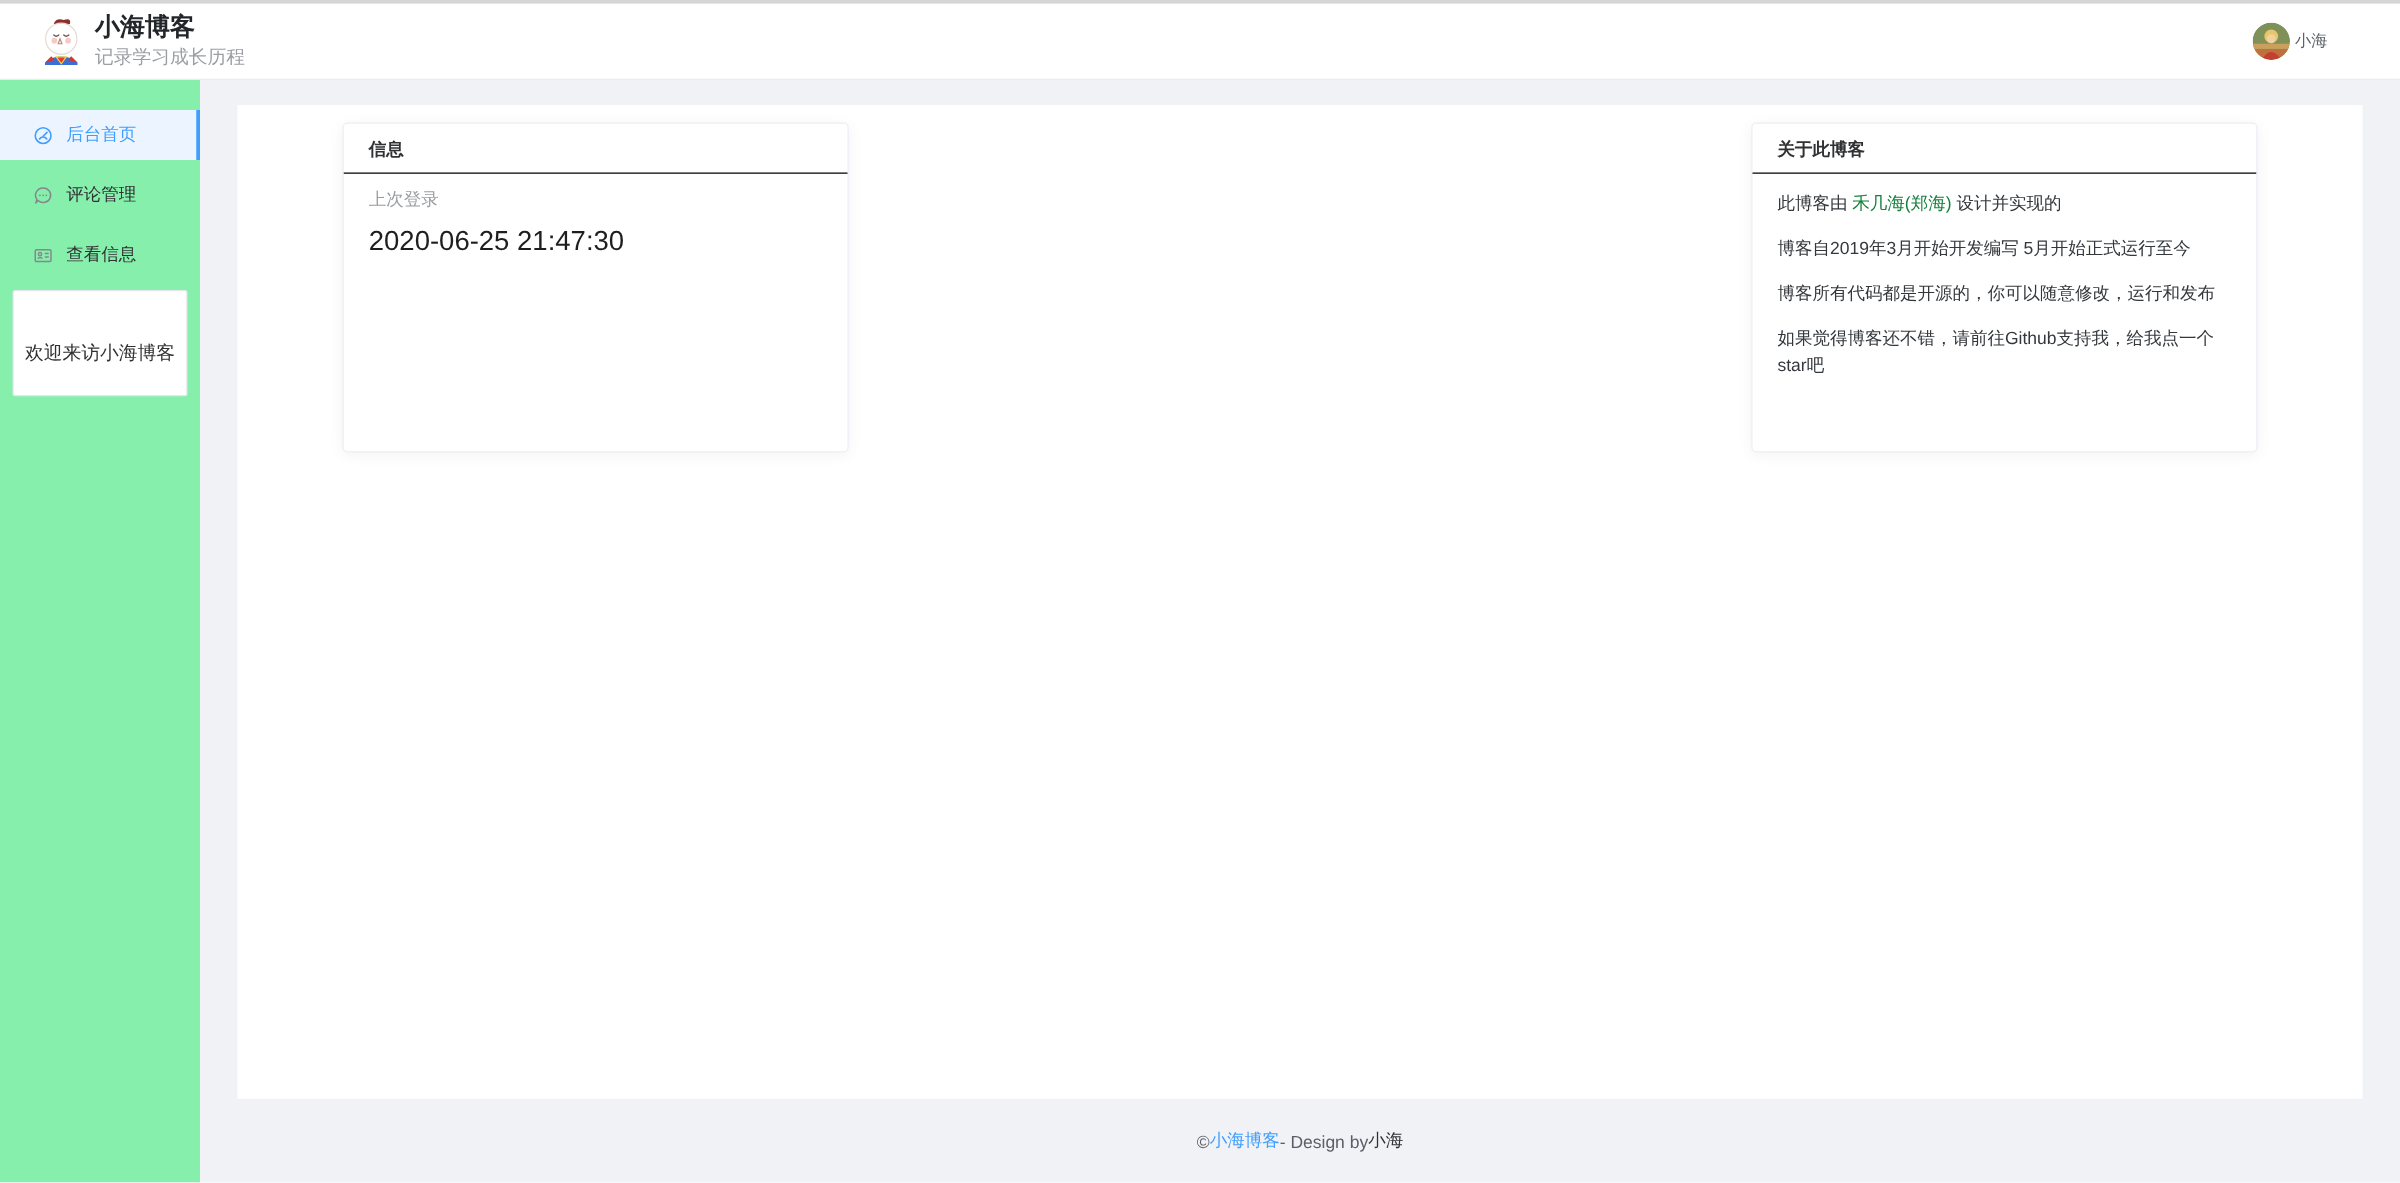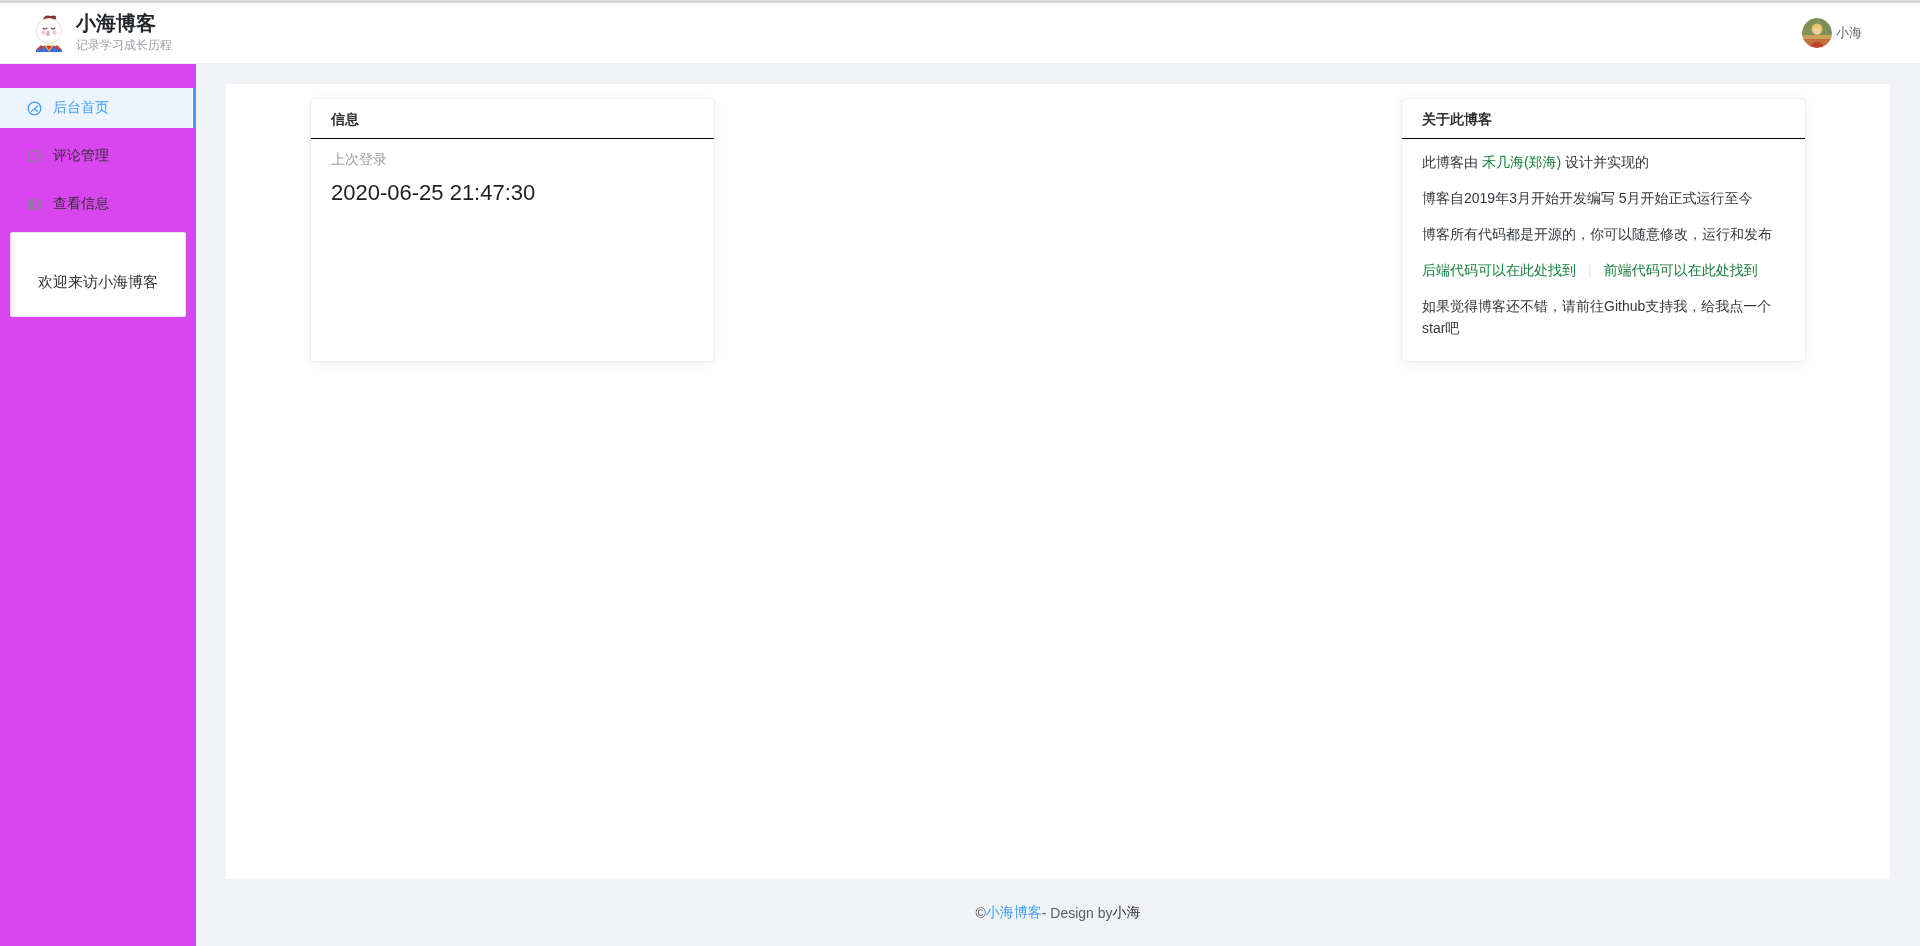--- a/index.html
+++ b/index.html
@@ -18,29 +18,29 @@
   .header {
     height: 61px; background: #fff;
     border-bottom: 1px solid #ececec;
     display: flex; align-items: center;
     padding: 0 58px 0 32px;
   }
   .logo-wrap { display: flex; align-items: center; cursor: pointer; }
   .logo-svg { display: block; }
   .titles { margin-left: 10px; }
   .site-title { font-size: 20px; font-weight: 700; color: #222529; line-height: 22px; }
-  .site-subtitle { font-size: 12px; color: #9b9ea3; margin-top: 3px; }
+  .site-subtitle { font-size: 15px; color: #9b9ea3; margin-top: 3px; }
   .header-spacer { flex: 1; }
   .user-wrap { display: flex; align-items: center; cursor: pointer; }
   .user-avatar-svg { border-radius: 50%; display: block; }
   .user-name { font-size: 13px; color: #5f6368; margin-left: 4px; }
 
   
   .body-row { display: flex; height: 882px; }
-  .sidebar { width: 196px; background: #d946ef; padding-top: 24px; flex: none; }
+  .sidebar { width: 160px; background: #86efac; padding-top: 24px; flex: none; }
   .menu-item {
     height: 40px; margin-bottom: 8px;
     display: flex; align-items: center;
     padding-left: 27px; gap: 11px;
     font-size: 14px; color: #303133; cursor: pointer;
   }
   .menu-item .mi-icon { color: #85888c; display: flex; }
   .menu-item.active {
     background: #ecf5ff; color: #409eff;
     border-right: 3px solid #409eff;
@@ -189,21 +189,20 @@
             <div class="last-login-value">2020-06-25 21:47:30</div>
           </div>
         </div>
 
         <div class="card">
           <div class="card-header">关于此博客</div>
           <div class="card-body about-body">
             <p><span>此博客由 </span><a>禾几海(郑海)</a><span> 设计并实现的</span></p>
             <p>博客自2019年3月开始开发编写 5月开始正式运行至今</p>
             <p>博客所有代码都是开源的，你可以随意修改，运行和发布</p>
-            <p><a>后端代码可以在此处找到</a><span class="link-divider">|</span><a>前端代码可以在此处找到</a></p>
             <p>如果觉得博客还不错，请前往Github支持我，给我点一个star吧</p>
           </div>
         </div>
 
 
       </div>
     </div>
 
     <div class="footer">
       <span>© </span>

